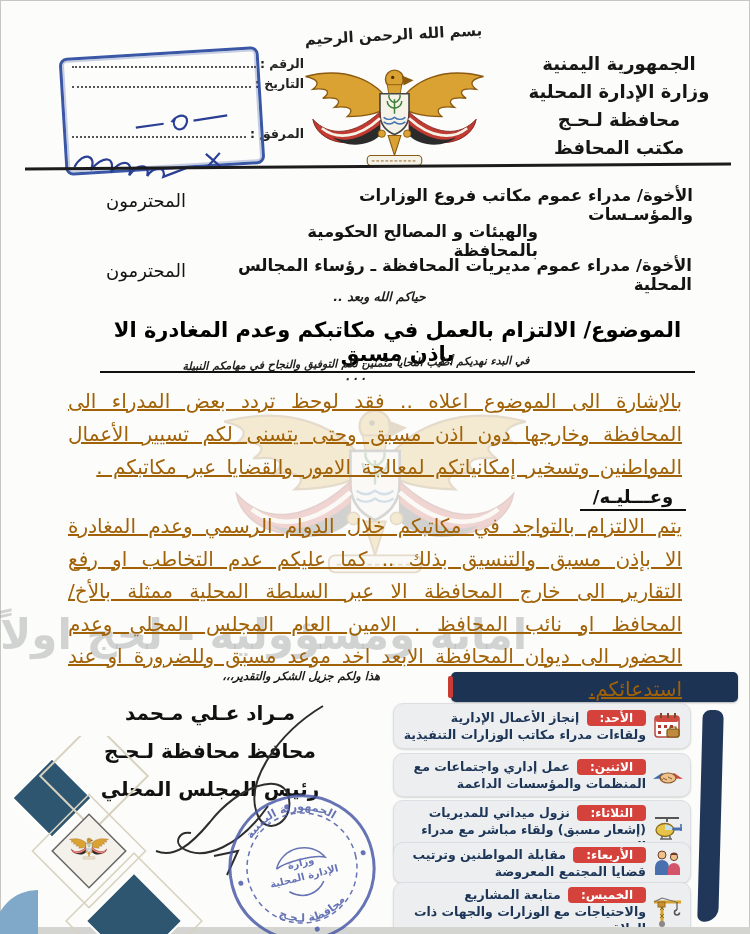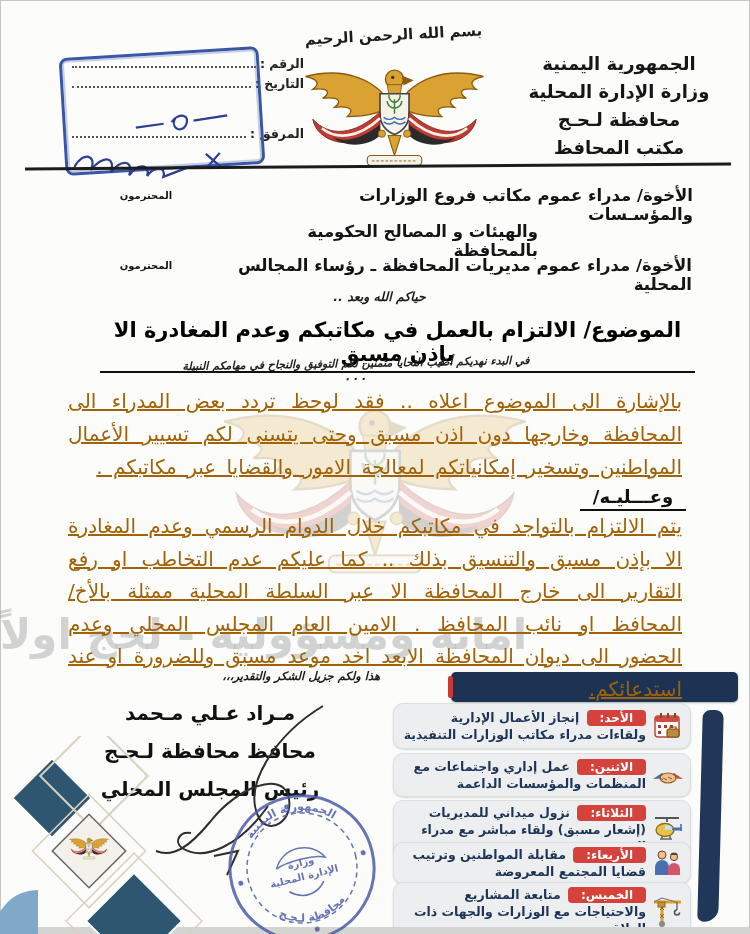--- a/index.html
+++ b/index.html
@@ -19,21 +19,21 @@
   
   .field-row{left:72px;width:232px;display:flex;direction:rtl;align-items:flex-end;
              font-size:12.5px;font-weight:bold;color:#222;}
   .field-row .dots{flex:1;border-bottom:2px dotted #555;margin:0 4px 3px 0;height:10px;}
   .ref-box{left:62px;top:52px;width:194px;height:112px;border:3px solid #3a57a6;
            border-radius:8px;box-shadow:inset 0 0 0 2px rgba(58,87,166,.28);
            transform:rotate(-3.5deg);}
   .divider{top:165px;left:25px;width:706px;height:3px;background:#1c1c1c;transform:rotate(-0.4deg);}
   
   .addr{font-weight:bold;color:#141414;font-size:16.5px;}
-  .honorific{font-weight:bold;color:#141414;font-size:10px;}
+  .honorific{font-weight:normal;color:#141414;font-size:18px;}
   .greeting{font-style:italic;font-weight:bold;font-size:12.5px;color:#1c1c1c;}
   
   .subject{top:318px;left:100px;width:595px;text-align:center;}
   .subject span{display:inline-block;font-weight:bold;font-size:21px;color:#000000;
                 border-bottom:2.5px solid #101010;padding-bottom:5px;}
   .opening-note{top:357px;left:180px;width:352px;text-align:center;font-size:11px;
                 font-weight:bold;font-style:italic;color:#1f1f1f;transform:rotate(-1deg);}
   
   .para{left:68px;width:614px;font-size:20px;line-height:33px;color:#a16207;
         text-align:justify;word-spacing:4px;text-decoration:underline;}

